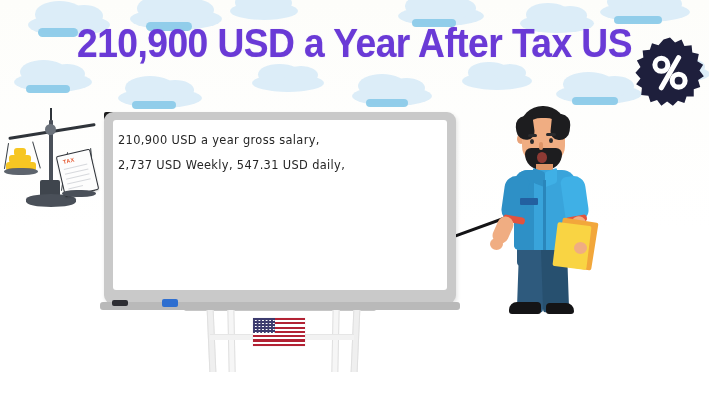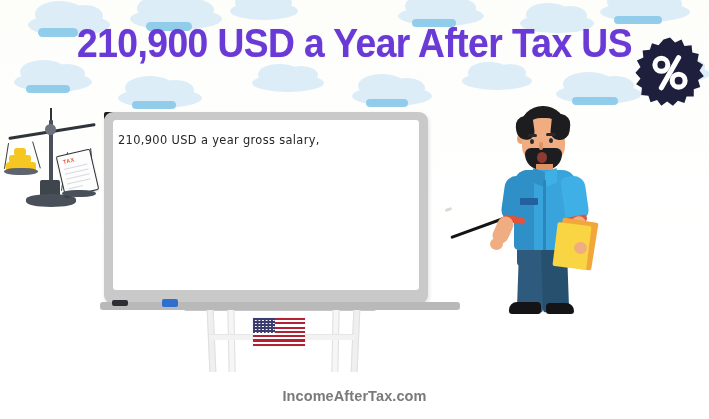--- a/index.html
+++ b/index.html
@@ -73,21 +73,21 @@
   .badge {
     position: absolute;
     left: 634px;
     top: 36px;
     width: 72px;
     height: 72px;
   }
   .badge svg { display:block; width:72px; height:72px; }
 
   
-  .board-wrap { position: absolute; left: 104px; top: 112px; width: 324px; height: 192px; }
+  .board-wrap { position: absolute; left: 104px; top: 112px; width: 352px; height: 192px; }
   .board-frame {
     position: absolute; inset: 0;
     background: #c9c9c9;
     border-radius: 9px;
     box-shadow: 1px 2px 4px rgba(0,0,0,.12);
   }
   .board-face {
     position: absolute;
     left: 9px; top: 8px; right: 9px; bottom: 14px;
     background: #ffffff;
@@ -415,22 +415,22 @@
     <div class="flag-canton">
       <div class="flag-stars"></div>
     </div>
   </div>
 
   <div class="board-wrap">
     <div class="board-frame"></div>
     <div class="board-face"></div>
     <div class="board-text">
       <div>210,900 USD a year gross salary,</div>
+      <div>2,737 USD Weekly, 547.31 USD daily,</div>
     </div>
     <div class="board-tray"></div>
     <div class="marker marker-dark"></div>
     <div class="marker marker-blue"></div>
     <div class="eraser"></div>
   </div>
 
-  <div class="footer">IncomeAfterTax.com</div>
 
 </div>
 
 </body></html>

